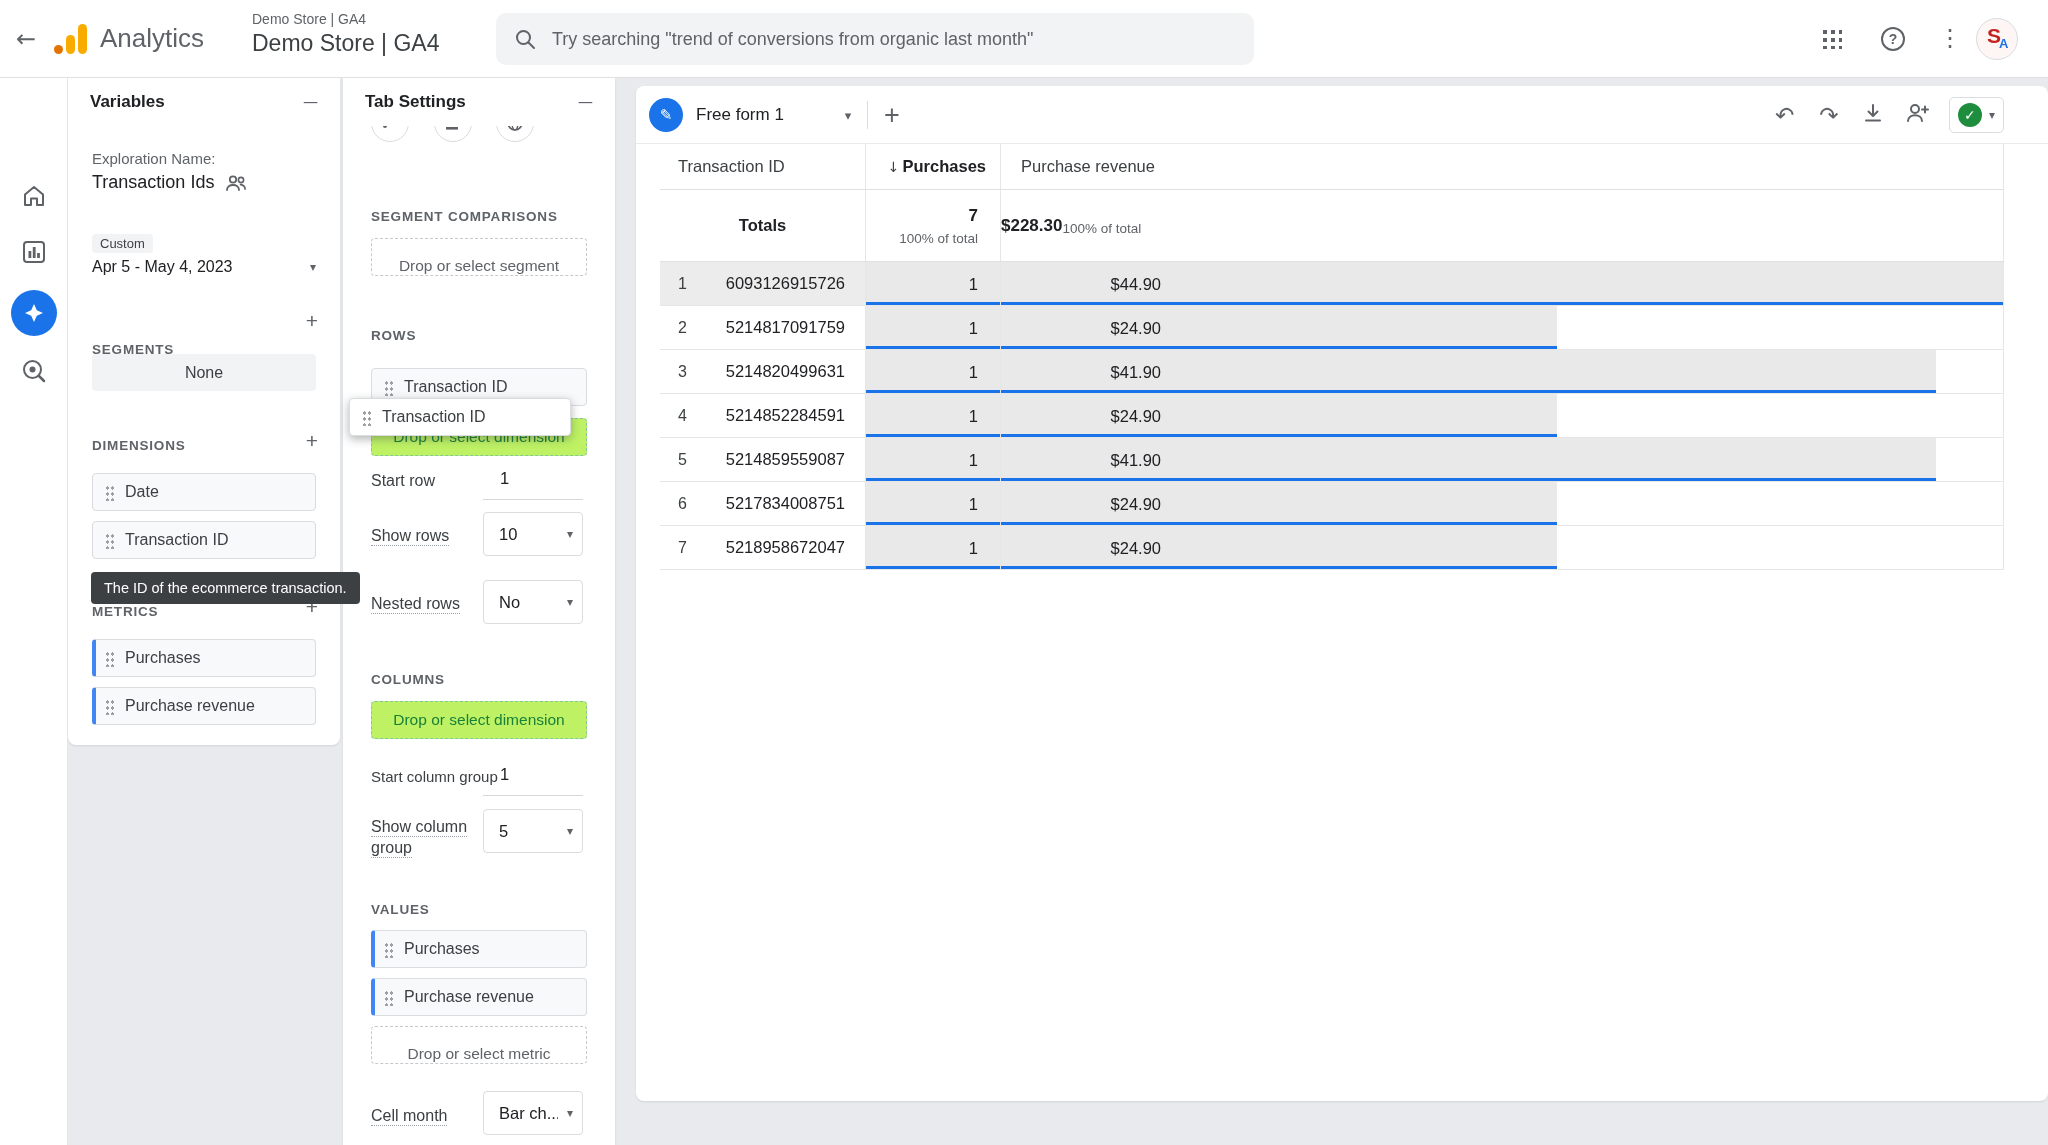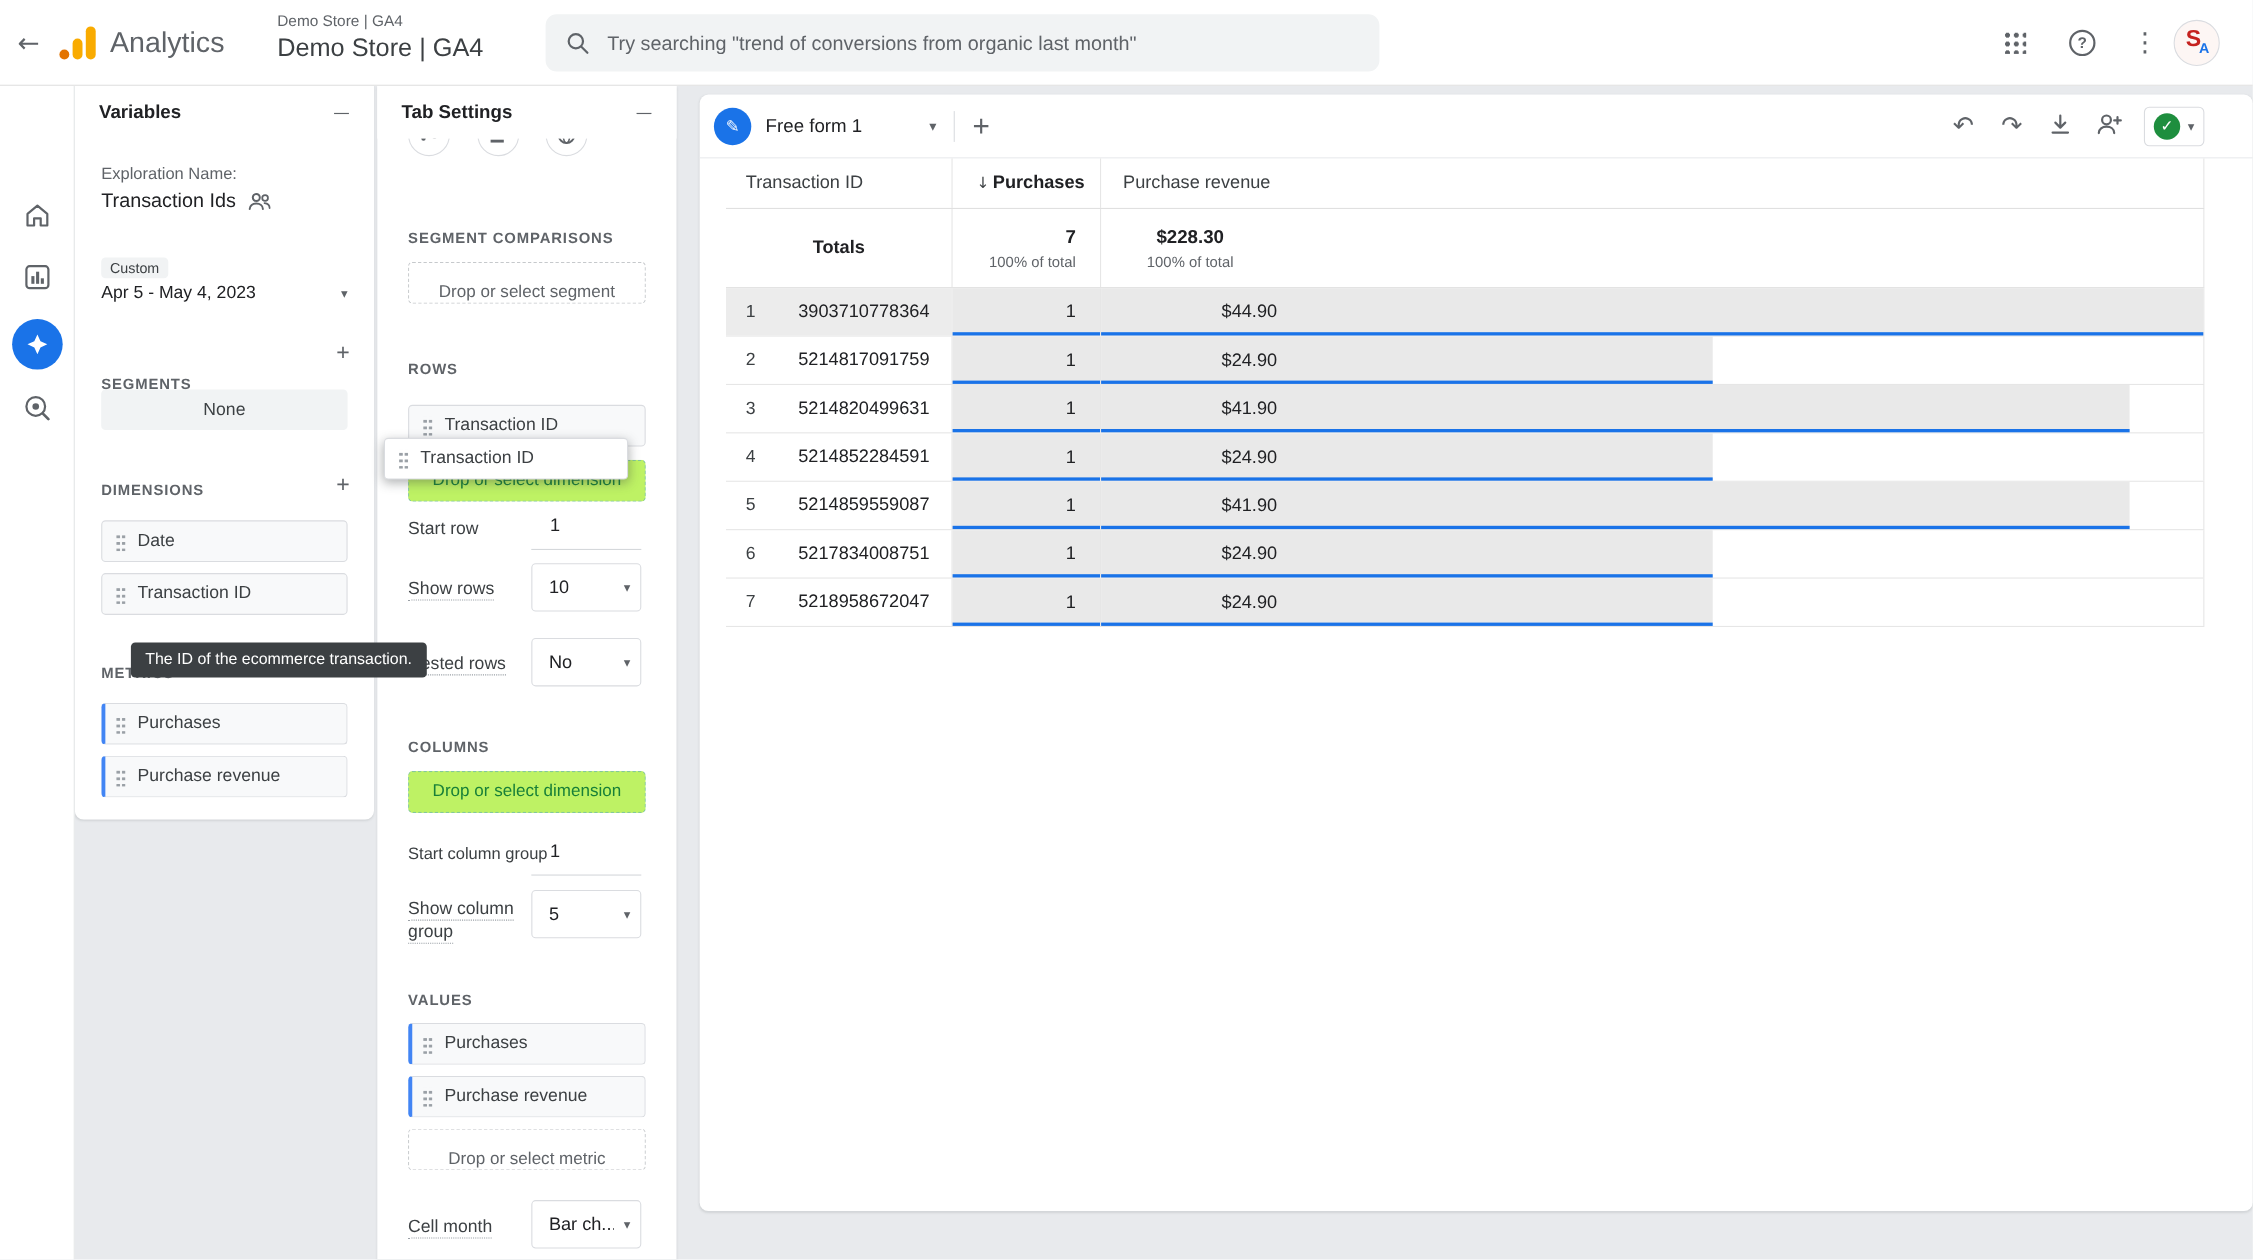--- a/index.html
+++ b/index.html
@@ -65,21 +65,21 @@
 
   
   .vrow { position:absolute; left:24px; right:24px; }
   .badge { position:absolute; left:24px; top:156px; font-size:13px; color:#3c4043; background:#f1f3f4; border-radius:4px; padding:2px 8px; }
   .nonebox { position:absolute; left:24px; right:24px; top:276px; height:37px; background:#f1f3f4; border-radius:4px; display:flex; align-items:center; justify-content:center; font-size:16px; color:#3c4043; cursor:pointer; }
 
   
   .ghost { z-index:30; box-shadow:0 3px 10px rgba(60,64,67,.4); background:#fff; }
 
   
-  .tooltip { position:absolute; left:91px; top:584px; background:#3c4043; color:#fff; font-size:14.5px; padding:8px 13px; border-radius:4px; z-index:50; white-space:nowrap;margin-left:28px; }
+  .tooltip { position:absolute; left:91px; top:572px; background:#3c4043; color:#fff; font-size:14.5px; padding:8px 13px; border-radius:4px; z-index:50; white-space:nowrap; }
 
   
   .canvas { position:absolute; left:636px; top:86px; width:1412px; height:1015px; background:#fff; border-radius:8px; box-shadow:0 1px 2px rgba(60,64,67,.12); }
   .tabstrip { position:absolute; top:0; left:0; right:0; height:58px; border-bottom:1px solid #e8eaed; }
   .tab { position:absolute; left:13px; top:0; height:58px; display:flex; align-items:center; gap:13px; cursor:pointer; }
   .pencilc { width:34px; height:34px; border-radius:50%; background:#1a73e8; color:#fff; display:flex; align-items:center; justify-content:center; font-size:15px; }
   .tabname { font-size:17px; color:#202124; }
   .tcaret { font-size:13px; color:#5f6368; margin-left:48px; }
   .vsep { position:absolute; left:231px; top:15px; width:1px; height:28px; background:#dadce0; }
   .addtab { position:absolute; left:248px; top:13px; font-size:27px; color:#5f6368; cursor:pointer; background:none; border:none; line-height:32px; }
@@ -94,21 +94,21 @@
   .thead { display:flex; height:46px; border-bottom:1px solid #e0e0e0; }
   .hc { display:flex; align-items:center; font-size:16.5px; color:#3c4043; height:100%; }
   .hc1 { width:205px; padding-left:18px; }
   .hc2 { width:135px; justify-content:flex-end; padding-right:14px; border-left:1px solid #e6e6e6; color:#202124; font-weight:bold; gap:3px; cursor:pointer; }
   .hc2 .sarr { font-size:14px; font-weight:normal; color:#3c4043; }
   .hc3 { width:1004px; padding-left:20px; border-left:1px solid #e6e6e6; border-right:1px solid #e6e6e6; }
   .totrow { display:flex; height:72px; border-bottom:1px solid #e0e0e0; }
   .tc1 { width:205px; display:flex; align-items:center; justify-content:center; font-size:16.5px; font-weight:bold; color:#202124; }
   .tc2 { width:135px; border-left:1px solid #e6e6e6; display:flex; flex-direction:column; justify-content:center; align-items:flex-end; padding-right:22px; }
   .tc3 { width:1004px; border-left:1px solid #e6e6e6; border-right:1px solid #e6e6e6; display:flex; align-items:center; }
-  .tzone { width:162px; display:flex; flex-direction:column; align-items:center; }
+  .tzone { width:162px; display:flex; align-items:center; }
   .tbig { font-size:17px; color:#202124; font-weight:bold; }
   .tsub { font-size:13.5px; color:#5f6368; margin-top:5px; font-weight:normal; }
   .trow { display:flex; height:44px; border-bottom:1px solid #e6e6e6; cursor:pointer; }
   .c1 { width:205px; display:flex; align-items:center; justify-content:space-between; padding:0 20px 0 18px; }
   .ridx { font-size:16px; color:#3c4043; }
   .rid  { font-size:16.5px; color:#202124; }
   .c2 { width:135px; border-left:1px solid #e6e6e6; position:relative; }
   .c3 { width:1004px; border-left:1px solid #e6e6e6; border-right:1px solid #e6e6e6; position:relative; }
   .bar { position:absolute; left:0; top:0; bottom:0; background:#e9e9e9; border-bottom:3px solid #1a73e8; }
   .cv { position:absolute; top:50%; transform:translateY(-50%); font-size:16.5px; color:#202124; z-index:1; }
@@ -382,21 +382,21 @@
         <div class="tzone">
           <span class="tbig">$228.30</span>
           <span class="tsub">100% of total</span>
         </div>
       </div>
     </div>
     <div class="tbody">
   <div class="trow hl">
     <div class="c1">
       <span class="ridx">1</span>
-      <span class="rid">3903710778364</span>
+      <span class="rid">6093126915726</span>
     </div>
     <div class="c2">
       <div class="bar purbar" style="width: 100%;"></div>
       <span class="cv pval">1</span>
     </div>
     <div class="c3">
       <div class="bar revbar" style="width: 100%;"></div>
       <span class="cv rval">$44.90</span>
     </div>
   </div>

